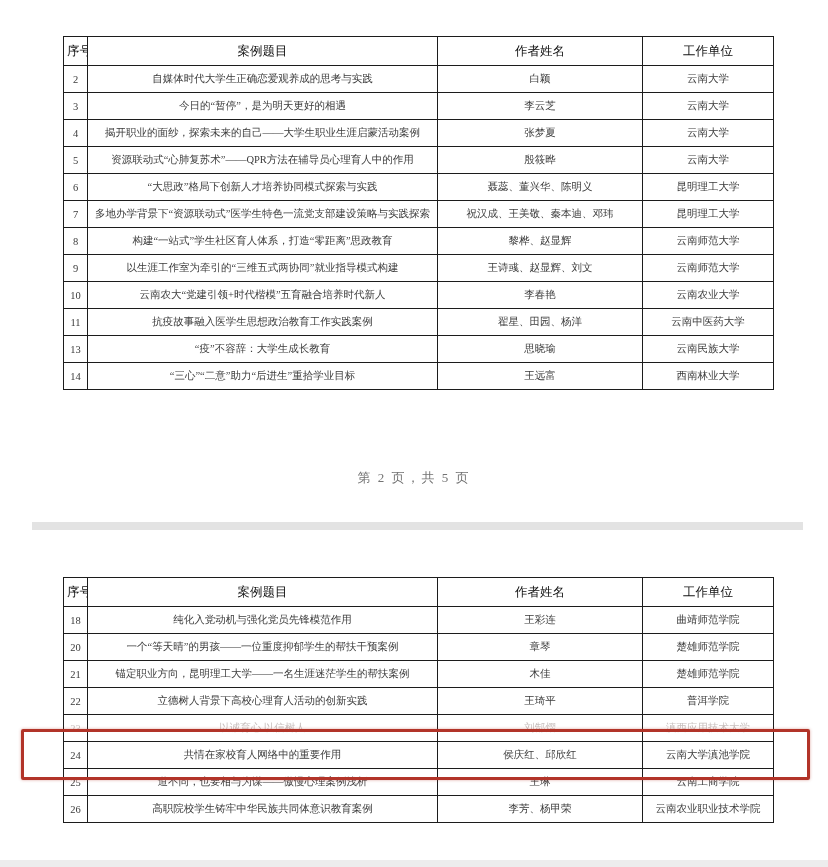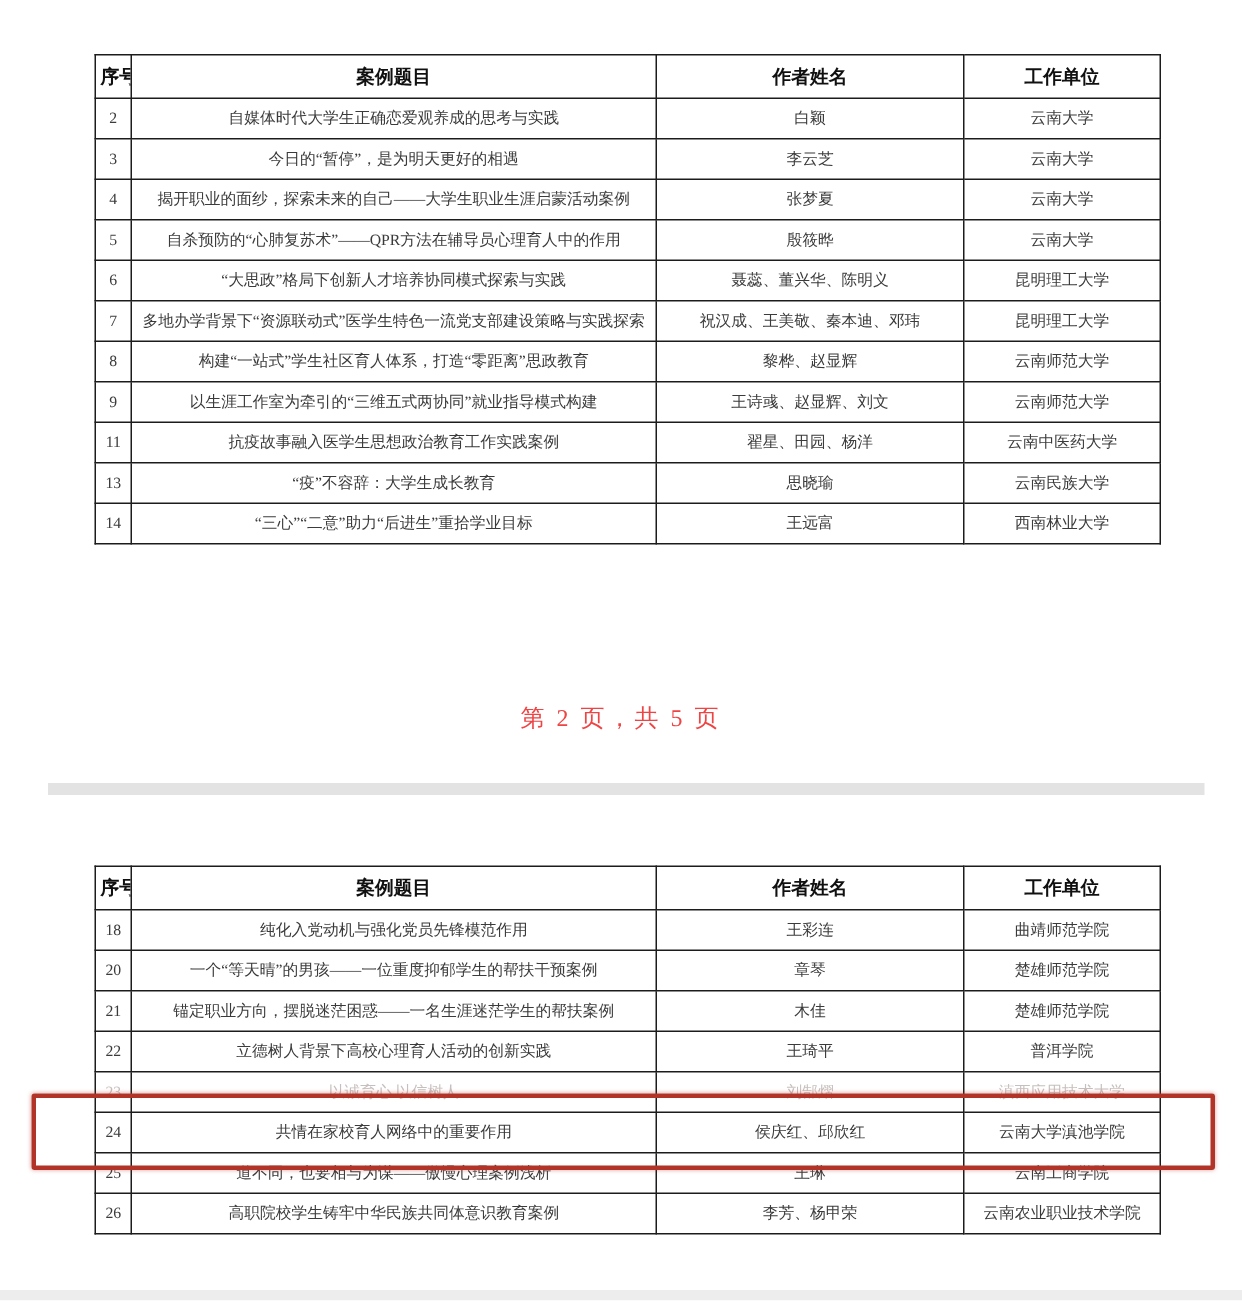--- a/index.html
+++ b/index.html
@@ -13,35 +13,35 @@
     border-collapse:collapse;table-layout:fixed;background:#fff;
   }
   #table-page1{top:36px;}
   #table-page2{top:577px;}
   .doc-table th,.doc-table td{
     border:1.5px solid #1c1c1c;
     text-align:center;vertical-align:middle;
     padding:0 3px;overflow:hidden;white-space:nowrap;
   }
   .doc-table th{
-    height:28px;font-size:12.5px;font-weight:bold;color:#101010;
+    height:28px;font-size:12.5px;font-weight:normal;color:#101010;
   }
   .doc-table td{
     height:26px;font-size:10.5px;color:#3b3b3b;
   }
   .col-no{width:24px;}
   .col-title{width:350px;}
   .col-authors{width:205px;}
   .col-unit{width:131px;}
   tr.faded td{
     color:#9a8b88;opacity:.55;filter:blur(.4px);font-family:Liberation Serif, serif;
   }
   .page-footer{
     position:absolute;top:469px;left:0;width:828px;
-    text-align:center;font-size:16px;color:#ef4444;letter-spacing:2px;
+    text-align:center;font-size:13px;color:#737373;letter-spacing:2px;
   }
   .page-separator{
     position:absolute;left:32px;top:522px;width:771px;height:8px;
     background:#e3e3e3;
   }
   .bottom-strip{
     position:absolute;left:0;top:860px;width:828px;height:7px;
     background:#ededed;
   }
   .highlight-box{
@@ -83,21 +83,21 @@
         <td>云南大学</td>
       </tr>
       <tr>
         <td>4</td>
         <td>揭开职业的面纱，探索未来的自己——大学生职业生涯启蒙活动案例</td>
         <td>张梦夏</td>
         <td>云南大学</td>
       </tr>
       <tr>
         <td>5</td>
-        <td>自杀预防的“心肺复苏术”——QPR方法在辅导员心理育人中的作用</td>
+        <td>资源联动式“心肺复苏术”——QPR方法在辅导员心理育人中的作用</td>
         <td>殷筱晔</td>
         <td>云南大学</td>
       </tr>
       <tr>
         <td>6</td>
         <td>“大思政”格局下创新人才培养协同模式探索与实践</td>
         <td>聂蕊、董兴华、陈明义</td>
         <td>昆明理工大学</td>
       </tr>
       <tr>
@@ -110,20 +110,26 @@
         <td>8</td>
         <td>构建“一站式”学生社区育人体系，打造“零距离”思政教育</td>
         <td>黎桦、赵显辉</td>
         <td>云南师范大学</td>
       </tr>
       <tr>
         <td>9</td>
         <td>以生涯工作室为牵引的“三维五式两协同”就业指导模式构建</td>
         <td>王诗彧、赵显辉、刘文</td>
         <td>云南师范大学</td>
+      </tr>
+      <tr>
+        <td>10</td>
+        <td>云南农大“党建引领+时代楷模”五育融合培养时代新人</td>
+        <td>李春艳</td>
+        <td>云南农业大学</td>
       </tr>
       <tr>
         <td>11</td>
         <td>抗疫故事融入医学生思想政治教育工作实践案例</td>
         <td>翟星、田园、杨洋</td>
         <td>云南中医药大学</td>
       </tr>
       <tr>
         <td>13</td>
         <td>“疫”不容辞：大学生成长教育</td>
@@ -166,21 +172,21 @@
         <td>曲靖师范学院</td>
       </tr>
       <tr>
         <td>20</td>
         <td>一个“等天晴”的男孩——一位重度抑郁学生的帮扶干预案例</td>
         <td>章琴</td>
         <td>楚雄师范学院</td>
       </tr>
       <tr>
         <td>21</td>
-        <td>锚定职业方向，摆脱迷茫困惑——一名生涯迷茫学生的帮扶案例</td>
+        <td>锚定职业方向，昆明理工大学——一名生涯迷茫学生的帮扶案例</td>
         <td>木佳</td>
         <td>楚雄师范学院</td>
       </tr>
       <tr>
         <td>22</td>
         <td>立德树人背景下高校心理育人活动的创新实践</td>
         <td>王琦平</td>
         <td>普洱学院</td>
       </tr>
       <tr class="faded">

